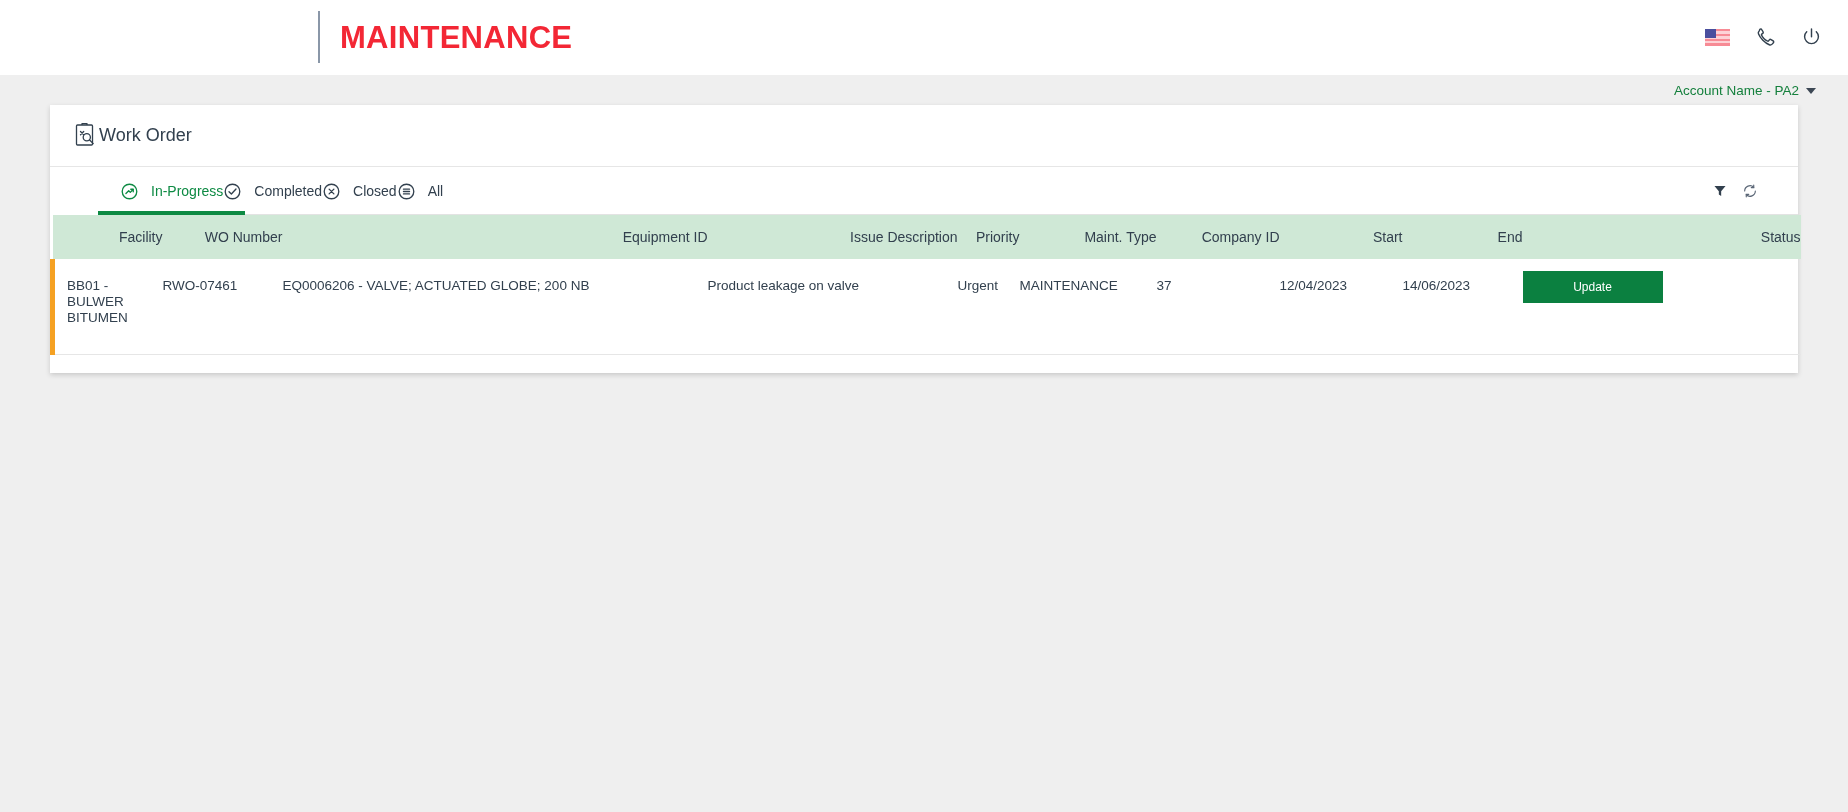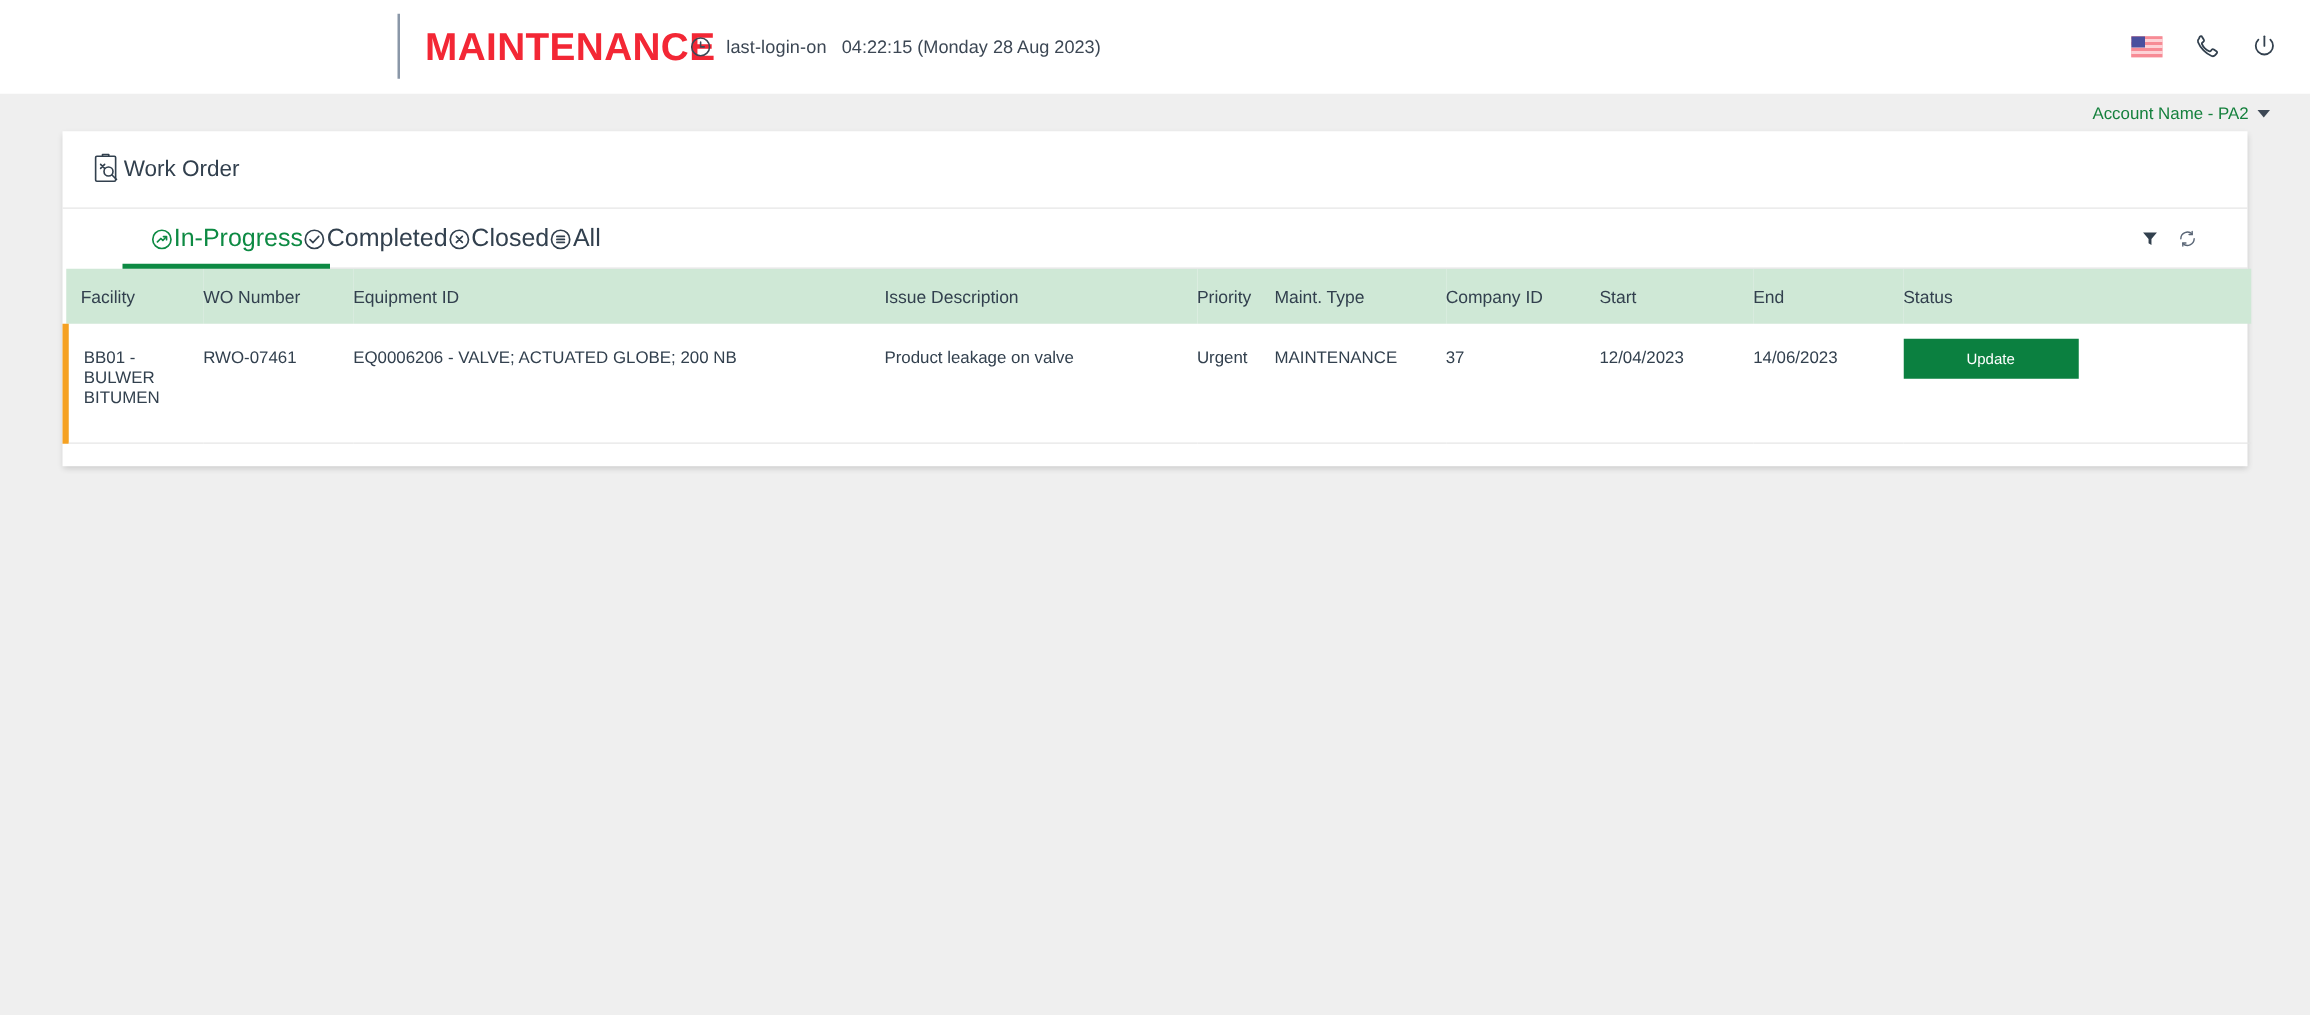--- a/index.html
+++ b/index.html
@@ -156,22 +156,23 @@
     right: 0;
     bottom: 0;
     height: 1px;
     background: #e3e3e3;
   }
   .tab {
     position: relative;
     display: flex;
     align-items: center;
     height: 48px;
+    gap: 12px;
     cursor: pointer;
-    font-size: 20px;
+    font-size: 14px;
     color: #32404e;
   }
   .tab + .tab { margin-left: 0; }
   .tab-2 { margin-left: 62px; }
   .tab-3 { margin-left: 72px; }
   .tab-4 { margin-left: 93px; }
   .tab.active { color: #0d8a43; }
   .tab.active::after {
     content: "";
     position: absolute;
@@ -196,21 +197,21 @@
 
   
   .table-wrap { padding: 0 0 18px 0; }
   table {
     width: 100%;
     border-collapse: collapse;
     table-layout: fixed;
   }
   thead th {
     background: #cfe8d6;
-    text-align: left;
+    text-align: right;
     font-size: 14px;
     font-weight: normal;
     color: #32404e;
     padding: 14px 0 14px 0;
     height: 40px;
     vertical-align: middle;
   }
   thead th:first-child { padding-left: 12px; }
   tbody td {
     font-size: 13.5px;
@@ -243,33 +244,20 @@
 <body>
 
 <div class="topbar">
 
   <div class="brand-divider"></div>
 
   <div class="brand-wrap">
     <div class="brand">MAINTENANCE</div>
   </div>
 
-  <div class="login-info">
-    <span class="clock-icon">
-      <svg width="19" height="19" viewBox="0 0 24 24" fill="none" stroke="#3c4754" stroke-width="1.6">
-        <circle cx="12" cy="12" r="9"></circle>
-        <path d="M12 7.2 V12 H15.6" stroke-linecap="round"></path>
-      </svg>
-    </span>
-    <span class="login-text">
-      <span class="lbl">last-login-on</span>
-      &nbsp;
-      <span>04:22:15 (Monday 28 Aug 2023)</span>
-    </span>
-  </div>
 
   <div class="topbar-actions">
     <span class="flag-icon">
       <span class="stripes"></span>
       <span class="canton"></span>
     </span>
     <span class="icon-btn">
       <svg width="23" height="23" viewBox="0 0 24 24" fill="none" stroke="#32404e" stroke-width="1.5" stroke-linecap="round" stroke-linejoin="round">
         <path d="M7.2 3.4c.6-.5 1.5-.4 1.9.3l1.4 2.3c.35.6.2 1.35-.35 1.75l-1.0.75c-.3.22-.4.6-.27.95.5 1.3 1.6 2.9 2.7 3.95 1.05 1.0 2.5 1.9 3.7 2.35.36.13.76.02.98-.28l.8-1.05c.42-.55 1.18-.68 1.76-.3l2.2 1.45c.66.43.78 1.33.26 1.9l-1.3 1.45c-.75.82-1.95 1.1-3.0.66-2.1-.88-4.6-2.6-6.7-4.7C8.2 12.7 6.5 10.2 5.7 8.1c-.4-1.05-.1-2.2.72-2.95z"></path>
       </svg>

